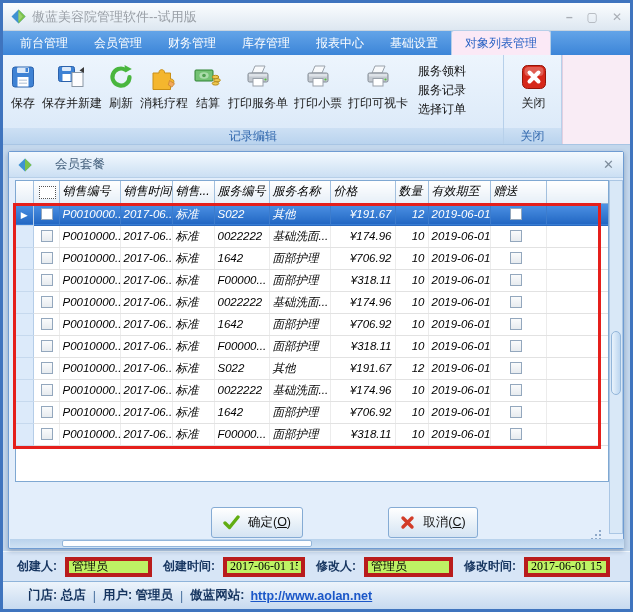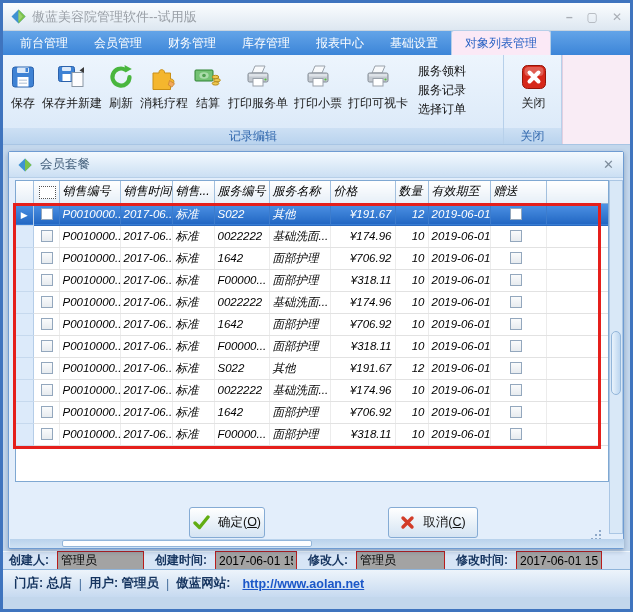--- a/index.html
+++ b/index.html
@@ -28,21 +28,21 @@
   .rbtn { display:flex; flex-direction:column; align-items:center; padding:1px 3px; cursor:default; }
   .ricon { height:36px; display:flex; align-items:center; justify-content:center; }
   .rlabel { font-size:12px; color:#1a1a1a; white-space:nowrap; line-height:16px; }
   .rsmallstack { display:flex; flex-direction:column; justify-content:flex-start; padding:4px 2px 0 4px; }
   .rsmall { font-size:12px; color:#111; line-height:19px; white-space:nowrap; cursor:default; padding:0 3px; }
   .glabel { height:16px; line-height:16px; text-align:center; font-size:12px; color:#2f66ac; background:linear-gradient(#cde0f4,#b9d3ee); }
 
   
   .mdi { position:relative; height:406px; background:#c3d7ec; }
   .dialog { position:absolute; left:5px; top:6px; width:616px; height:398px; background:#e3eefb; border:1px solid #6f9cd2; border-radius:2px; box-shadow:0 2px 5px rgba(10,40,90,.3); }
-  .dlgtitle { height:26px; display:flex; align-items:center; gap:8px; padding:0 9px; background:linear-gradient(#f3f9fe,#cbdff3); border-bottom:1px solid #b7cfe8; }
+  .dlgtitle { height:26px; display:flex; align-items:center; gap:23px; padding:0 9px; background:linear-gradient(#f3f9fe,#cbdff3); border-bottom:1px solid #b7cfe8; }
   .dlgtitle .dtext { font-size:12.5px; color:#44607c; }
   .dlgclose { margin-left:auto; color:#7d8c9b; font-size:13px; font-weight:bold; cursor:default; }
   .dlgbody { position:relative; height:370px; }
 
   .table-wrap { position:absolute; left:6px; top:2px; width:594px; height:302px; background:#fff; border:1px solid #7fa8d2; overflow:hidden;font-style:italic; }
   table.grid { border-collapse:collapse; table-layout:fixed; width:592px; font-size:11.5px; }
   table.grid th { height:22px; font-weight:normal; font-size:12px; text-align:left; padding:0 3px; background:linear-gradient(#ffffff,#e7eff7); border-right:1px solid #a3c0de; border-bottom:1px solid #8fb2d6; white-space:nowrap; overflow:hidden; }
   table.grid td { height:22px; padding:0 3px; border-right:1px solid #ececec; border-bottom:1px solid #e2e2e2; white-space:nowrap; overflow:hidden; color:#000; }
   td.ind { background:#dceafa; border-right:1px solid #b5cde8 !important; border-bottom:1px solid #c6d9ee !important; padding:0 !important; text-align:center; }
   td.num { text-align:right; }
@@ -55,37 +55,37 @@
   .hdotted { display:inline-block; width:17px; height:13px; border:1px dotted #555; background:#fff; vertical-align:middle; margin-left:2px; }
 
   .vscroll { position:absolute; left:600px; top:2px; width:14px; height:354px; background:#d9e8f7; border:1px solid #aac6e4; }
   .vthumb { position:absolute; left:1px; top:150px; width:10px; height:64px; background:linear-gradient(90deg,#e9f3fc,#bcd6f0); border:1px solid #93b6da; border-radius:5px; }
   .hscroll { position:absolute; left:1px; bottom:0; width:614px; height:9px; background:linear-gradient(#b9d2ec,#cfe2f4); }
   .hthumb { position:absolute; left:52px; top:1px; width:250px; height:7px; background:#fdfeff; border:1px solid #93b6da; border-radius:2px; }
 
   .redrect { position:absolute; left:4px; top:25px; width:588px; height:246px; border:3px solid #e51f1b; pointer-events:none; z-index:20; }
 
   .dlgbtn { position:absolute; top:329px; height:31px; display:flex; align-items:center; justify-content:center; gap:8px; background:linear-gradient(#ffffff,#e7f0f8 55%,#d5e4f3); border:1px solid #85abd4; border-radius:3px; font-size:12.5px; color:#111; cursor:default; }
-  .okbtn { left:180px; width:76px; }
+  .okbtn { left:202px; width:92px; }
   .cancelbtn { left:379px; width:90px; }
   .mnem { text-decoration:underline; }
 
   .grip { position:absolute; width:12px; height:12px; }
   .gripdots { position:absolute; right:2px; bottom:2px; width:2px; height:2px; background:#8fa9c9; box-shadow:-4px 4px #8fa9c9, 0 4px #8fa9c9, -8px 8px #8fa9c9, -4px 8px #8fa9c9, 0 8px #8fa9c9; }
   .dlggrip { right:20px; top:344px; }
 
   
-  .footerbar { height:18px; background:#d7e5f6; border-top:1px solid #f2f8fd; display:flex; align-items:center; padding:0 6px; }
+  .footerbar { height:30px; background:#d7e5f6; border-top:1px solid #f2f8fd; display:flex; align-items:center; padding:0 14px; }
   .flabel { font-size:12px; font-weight:bold; color:#15345f; white-space:nowrap; margin-right:8px; }
-  .ffield { height:20px; border:1px solid #b91c1c; background:#a3a3a3; font-size:12px; color:#000; padding:0 3px; margin-right:11px; font-family:Liberation Sans, sans-serif; }
-
-  
-  .statusbar { position:relative; height:28px; background:linear-gradient(#edf4fb,#c7daf0); border-top:1px solid #8fb4da; display:flex; align-items:center; padding-left:11px; font-size:12.5px; font-weight:bold; color:#15345f; }
+  .ffield { height:20px; border:4px solid #b91c1c; background:#bef264; font-size:12px; color:#000; padding:0 3px; margin-right:11px; font-family:Liberation Serif, serif; }
+
+  
+  .statusbar { position:relative; height:28px; background:linear-gradient(#edf4fb,#c7daf0); border-top:1px solid #8fb4da; display:flex; align-items:center; padding-left:25px; font-size:12.5px; font-weight:bold; color:#15345f; }
   .statusbar .sep { color:#49719f; margin:0 7px; font-weight:normal; }
-  .statusbar a { color:#1b57c8; text-decoration:underline; margin-left:12px; cursor:pointer; }
+  .statusbar a { color:#1b57c8; text-decoration:underline; margin-left:6px; cursor:pointer; }
   .statusright { position:absolute; right:0; top:0; bottom:0; width:146px; background:linear-gradient(#dbe8f6,#bcd3ec); border-left:1px solid #8fb4da; display:flex; align-items:center; padding-left:8px; font-size:12px; }
   .statusright .grip { right:0; bottom:0; }
 </style>
 </head>
 <body>
 
 <div class="win">
 
   <div class="titlebar">
     <span class="ticon">

